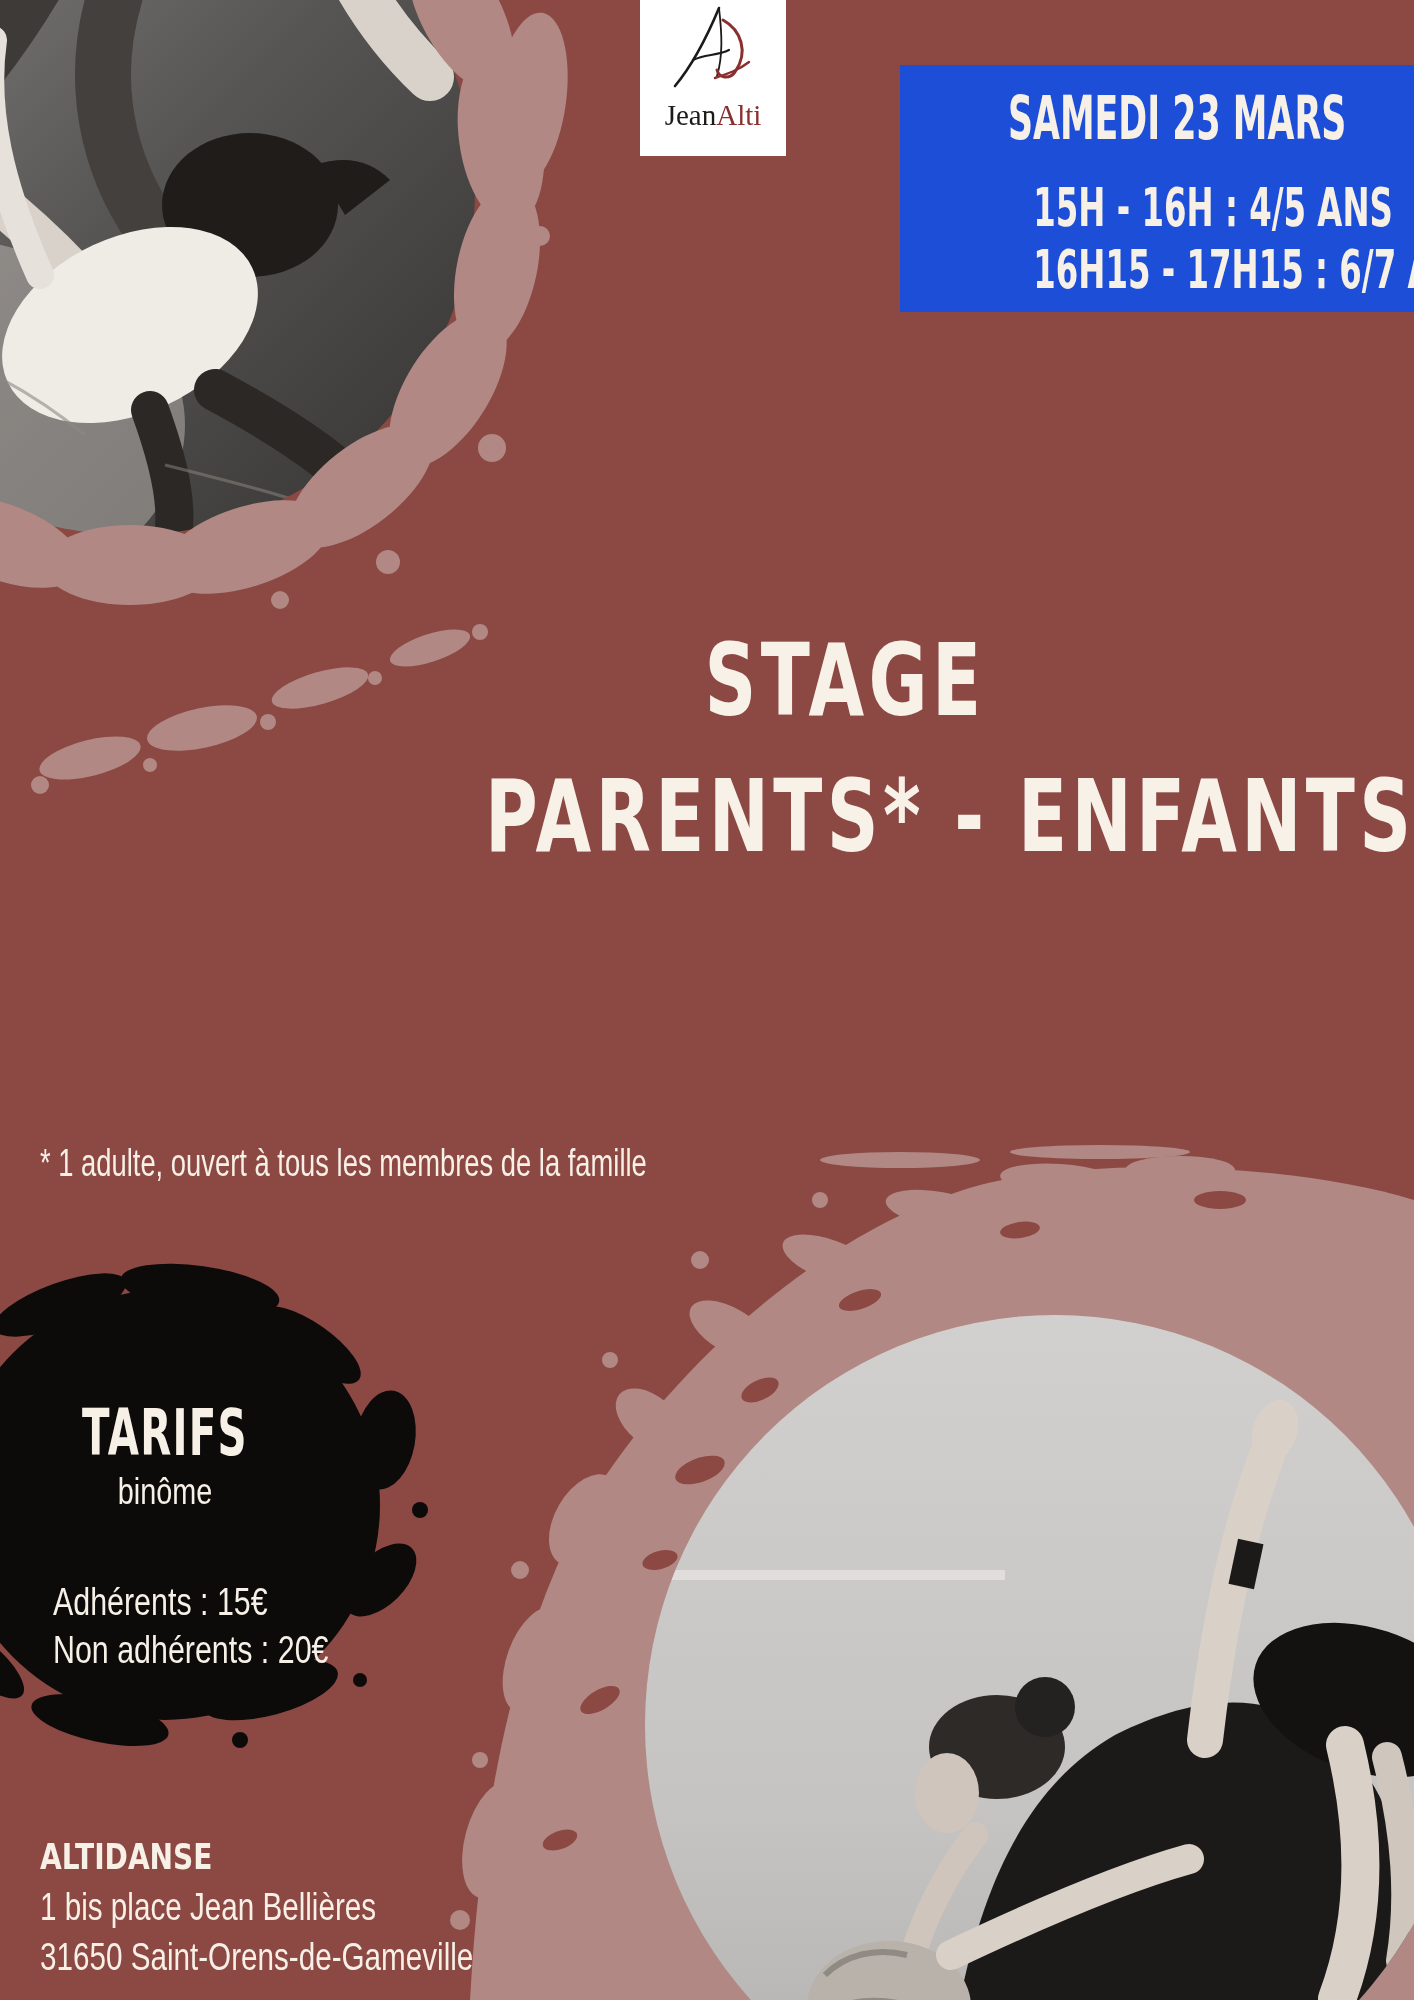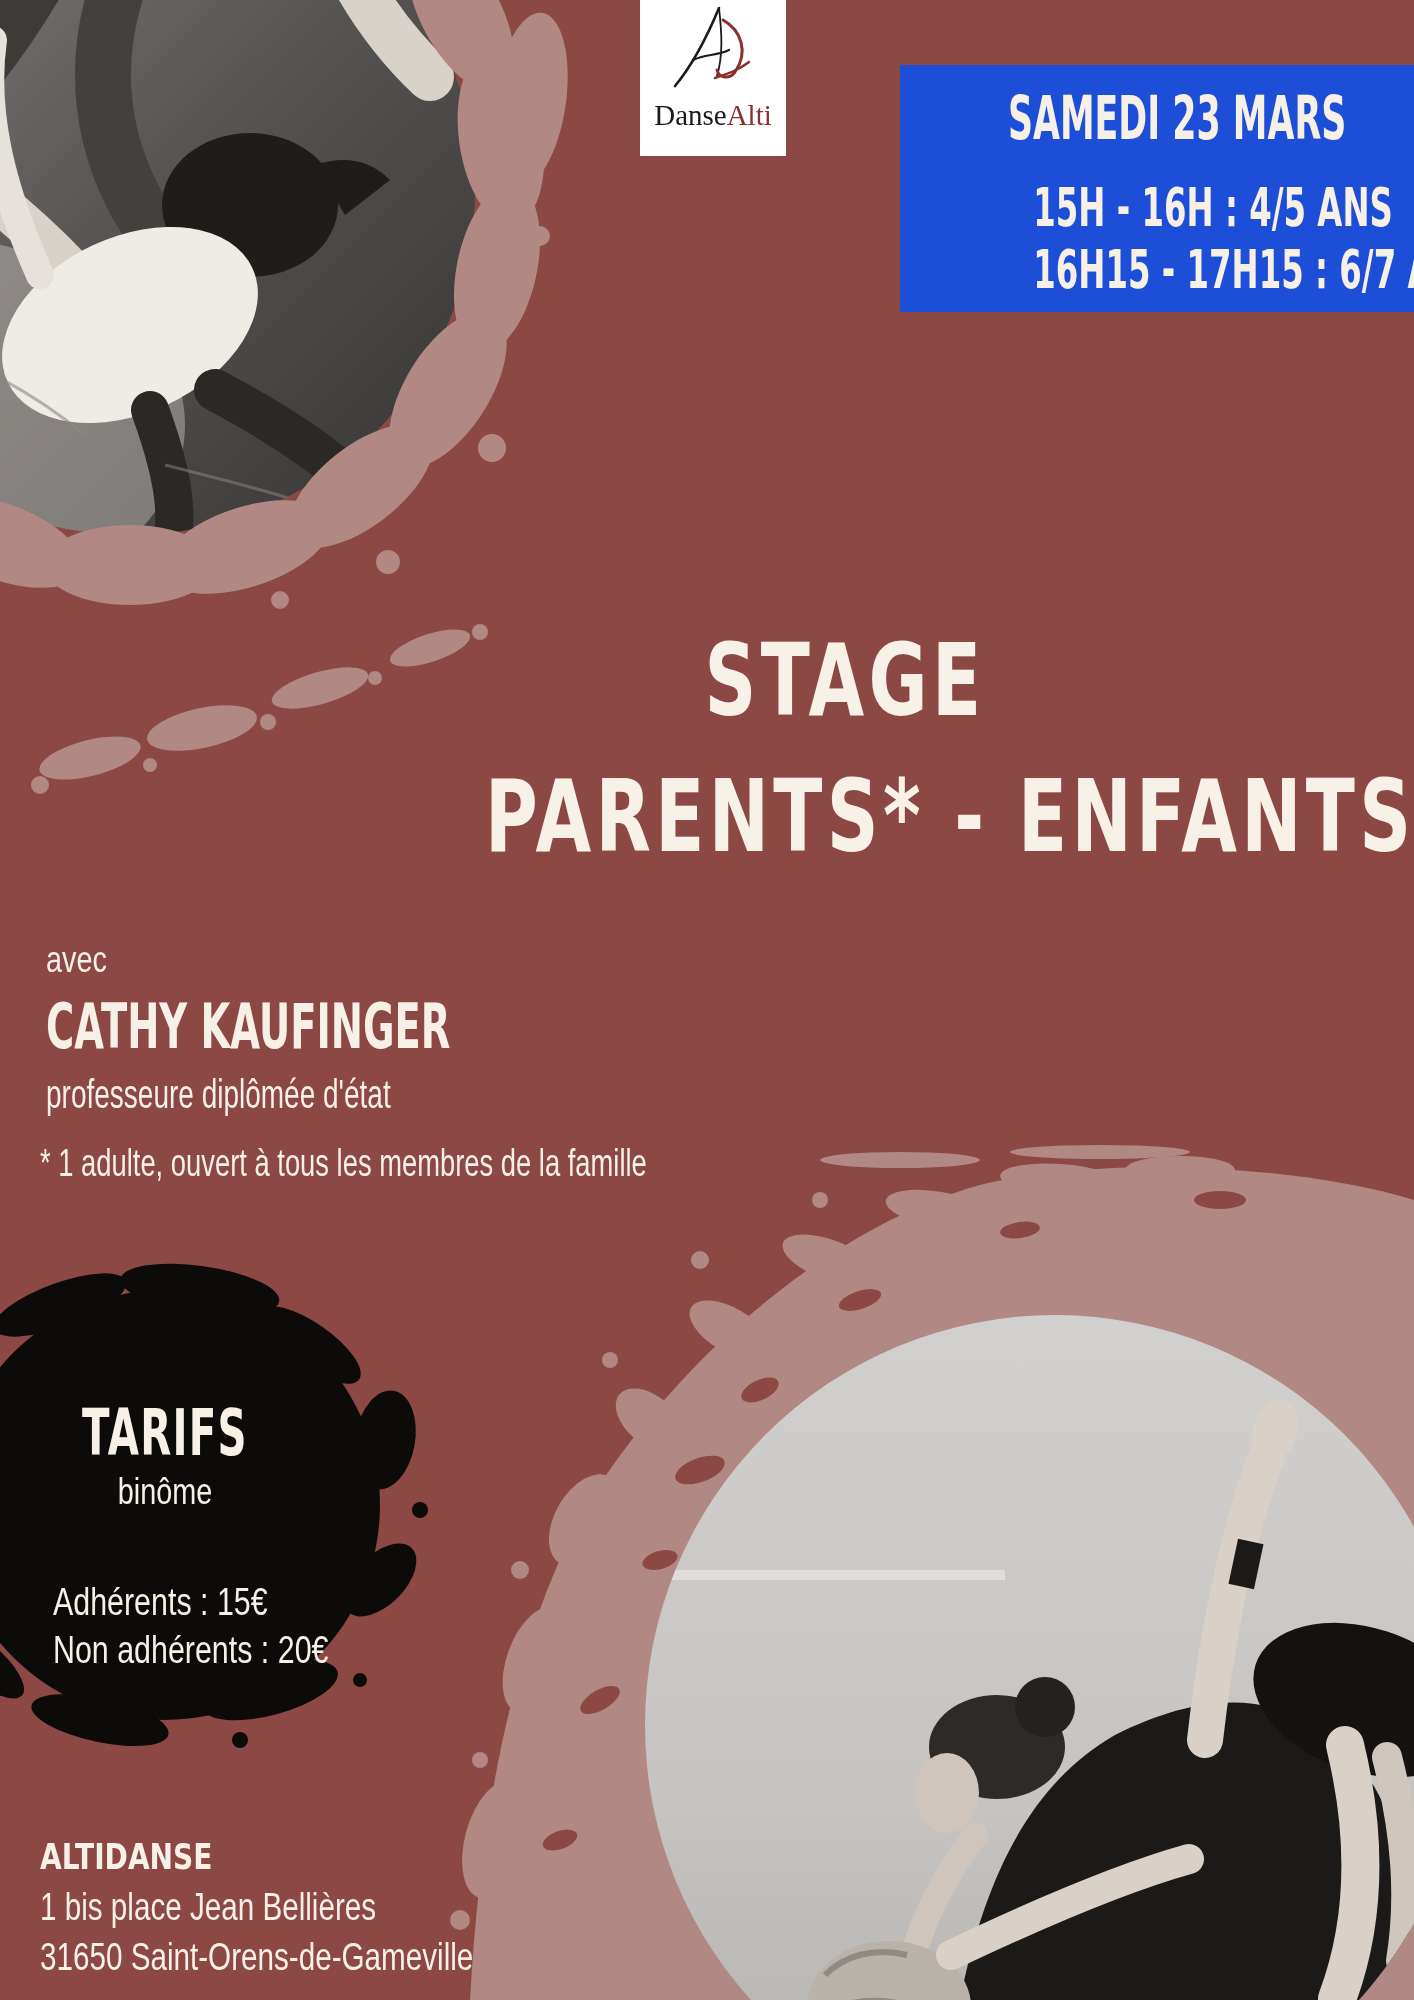--- a/index.html
+++ b/index.html
@@ -144,41 +144,36 @@
   </svg>
 
   <div class="logo-box">
     <svg class="logo-mark" width="92" height="96" viewBox="0 0 92 96">
       <path d="M52,4 C42,28 28,58 8,82" stroke="#1c1b1a" stroke-width="2.6" fill="none" stroke-linecap="round"></path>
       <path d="M52,4 C55,30 56,52 50,72" stroke="#1c1b1a" stroke-width="1.8" fill="none" stroke-linecap="round"></path>
       <path d="M26,56 C38,50 50,52 62,46" stroke="#1c1b1a" stroke-width="2.2" fill="none" stroke-linecap="round"></path>
       <path d="M56,16 C74,26 82,48 68,68 C62,76 52,74 50,66" stroke="#8B2E2E" stroke-width="3" fill="none" stroke-linecap="round"></path>
       <path d="M48,74 C60,70 72,66 82,58" stroke="#8B2E2E" stroke-width="2.4" fill="none" stroke-linecap="round"></path>
     </svg>
-    <div class="logo-text"><span>Danse</span><span class="danse">Alti</span></div>
+    <div class="logo-text"><span>Jean</span><span class="danse">Alti</span></div>
   </div>
 
   <div class="schedule-box">
     <div class="schedule-date disp">SAMEDI 23 MARS</div>
     <div class="schedule-lines">
       <div class="schedule-line disp">15H - 16H : 4/5 ANS</div>
       <div class="schedule-line disp">16H15 - 17H15 : 6/7 ANS</div>
     </div>
   </div>
 
   <div class="title-block">
     <div class="title-line disp">STAGE</div>
     <div class="title-line title-line2 disp">PARENTS* - ENFANTS</div>
   </div>
 
-  <div class="instructor">
-    <div class="intro">avec</div>
-    <div class="name disp">CATHY KAUFINGER</div>
-    <div class="cred">professeure diplômée d'état</div>
-  </div>
 
 
   <div class="note">* 1 adulte, ouvert à tous les membres de la famille</div>
 
   <svg class="splash-svg" width="1014" height="860" viewBox="0 0 1014 860">
     <path d="M70,860 C80,680 110,500 190,360 C270,230 420,90 580,45 C700,15 900,25 1014,60 L1014,860 Z" fill="#B18884"></path>
     <g fill="#B18884">
       <ellipse cx="95" cy="700" rx="30" ry="60" transform="rotate(15 95 700)"></ellipse>
       <ellipse cx="135" cy="520" rx="28" ry="55" transform="rotate(20 135 520)"></ellipse>
       <ellipse cx="185" cy="380" rx="30" ry="50" transform="rotate(30 185 380)"></ellipse>

